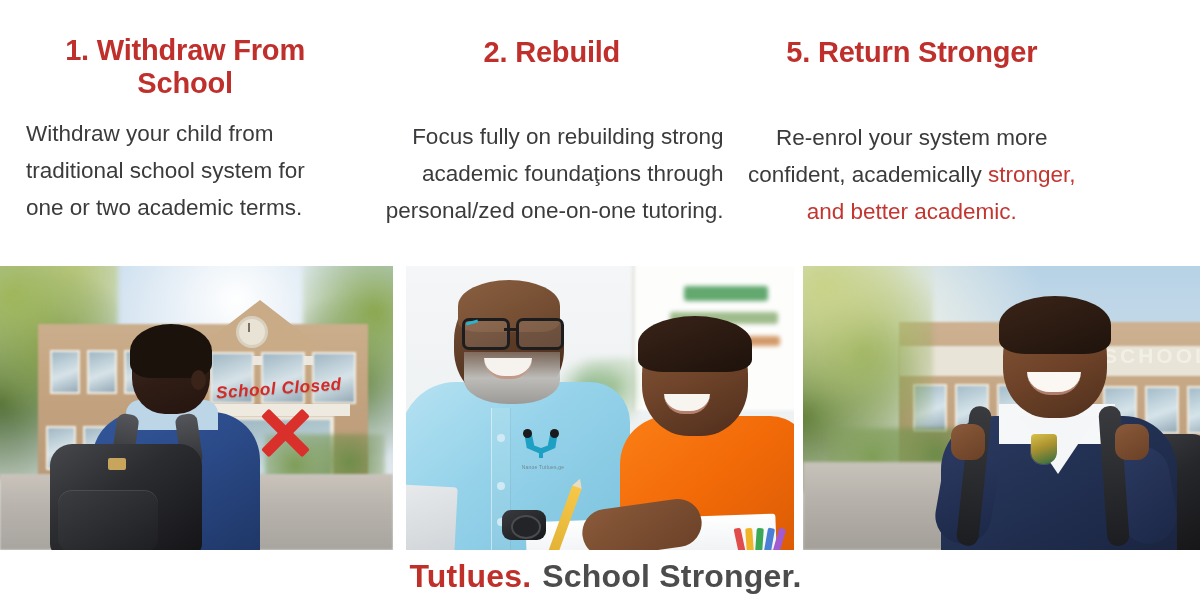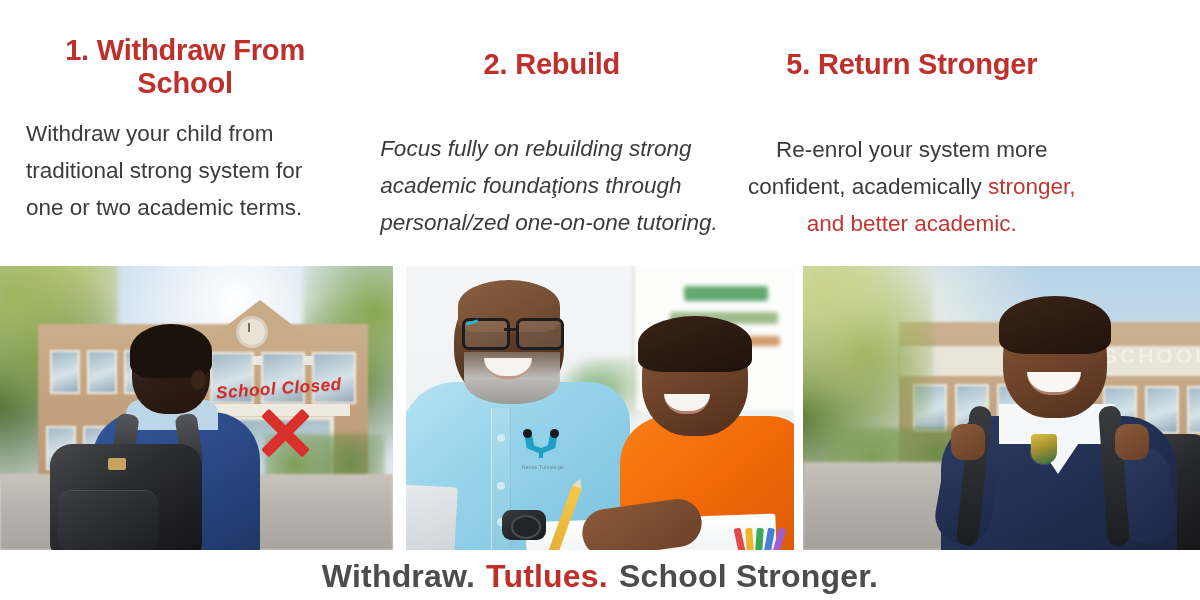--- a/index.html
+++ b/index.html
@@ -46,39 +46,38 @@
     color: #bf2f2b;
     font-weight: bold;
     font-size: 29px;
     line-height: 33px;
     text-align: center;
     margin-top: 34px;
     letter-spacing: -0.2px;
   }
   .col-2 .col-heading,
   .col-3 .col-heading {
-    margin-top: 48px;
+    margin-top: 36px;
   }
 
   .col-body {
     color: #3b3b3d;
     font-size: 23px;
     line-height: 37px;
     margin-top: 14px;
   }
   .col-1 .col-body {
     text-align: left;
     margin-top: 15px;
     font-size: 22.5px;
   }
   .col-2 .col-body {
-    text-align: left;
+    text-align: right;
     margin-top: 49px;
     font-size: 22.5px;
-    font-style: italic;
   }
   .col-3 .col-body {
     text-align: center;
     margin-top: 50px;
     font-size: 22.5px;
   }
   .emphasis-red { color: #c33530; }
 
   
   .photo-strip {
@@ -629,21 +628,21 @@
 </style>
 </head>
 <body>
 
 <div class="infographic">
 
   <div class="columns">
 
     <div class="column col-1">
       <div class="col-heading">1. Withdraw From School</div>
-      <div class="col-body">Withdraw your child from traditional strong system for one or two academic terms.</div>
+      <div class="col-body">Withdraw your child from traditional school system for one or two academic terms.</div>
     </div>
 
     <div class="column col-2">
       <div class="col-heading">2. Rebuild</div>
       <div class="col-body">Focus fully on rebuilding strong academic foundaţions through personal/zed one-on-one tutoring.</div>
     </div>
 
     <div class="column col-3">
       <div class="col-heading">5. Return Stronger</div>
       <div class="col-body"><span>Re-enrol your system more confident, academically </span><span class="emphasis-red">stronger, and better academic.</span></div>
@@ -780,20 +779,19 @@
         <div class="p3-hand-r"></div>
         <div class="p3-boy-head"></div>
         <div class="p3-boy-hair"></div>
         <div class="p3-boy-smile"></div>
       </div>
     </div>
 
   </div>
 
   <div class="tagline">
-    <span class="tag-dark">Withdraw.</span>
     <span class="tag-space"></span>
     <span class="tag-red">Tutlues.</span>
     <span class="tag-space"></span>
     <span class="tag-dark">School Stronger.</span>
   </div>
 
 </div>
 
 </body></html>

